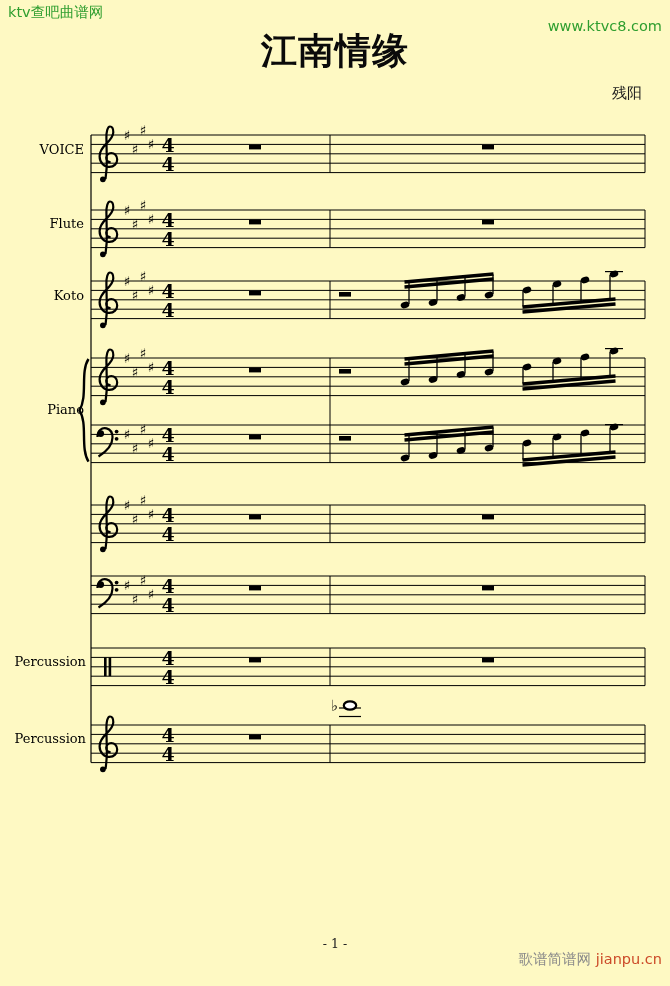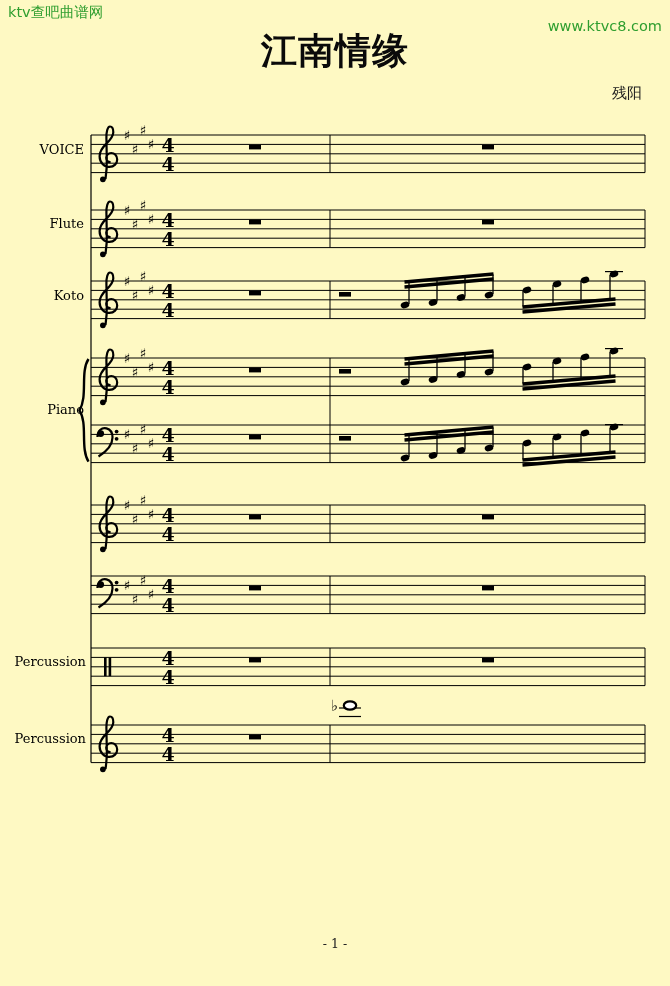--- a/index.html
+++ b/index.html
@@ -227,14 +227,18 @@
         <line x1="339" y1="716.5" x2="361" y2="716.5" stroke="#000" stroke-width="1.2"></line>
         <line x1="339" y1="708" x2="361" y2="708" stroke="#000" stroke-width="1.2"></line>
         <ellipse cx="350" cy="705.5" rx="6.2" ry="4.2" fill="#fff" stroke="#000" stroke-width="2.2"></ellipse>
       </g>
     </g>
 
   </svg>
 
   <div class="abs page-num">- 1 -</div>
 
+  <div class="abs watermark">
+    <span class="wm-site">歌谱简谱网</span>
+    <span class="wm-url">jianpu.cn</span>
+  </div>
 
 </div>
 
 </body></html>

